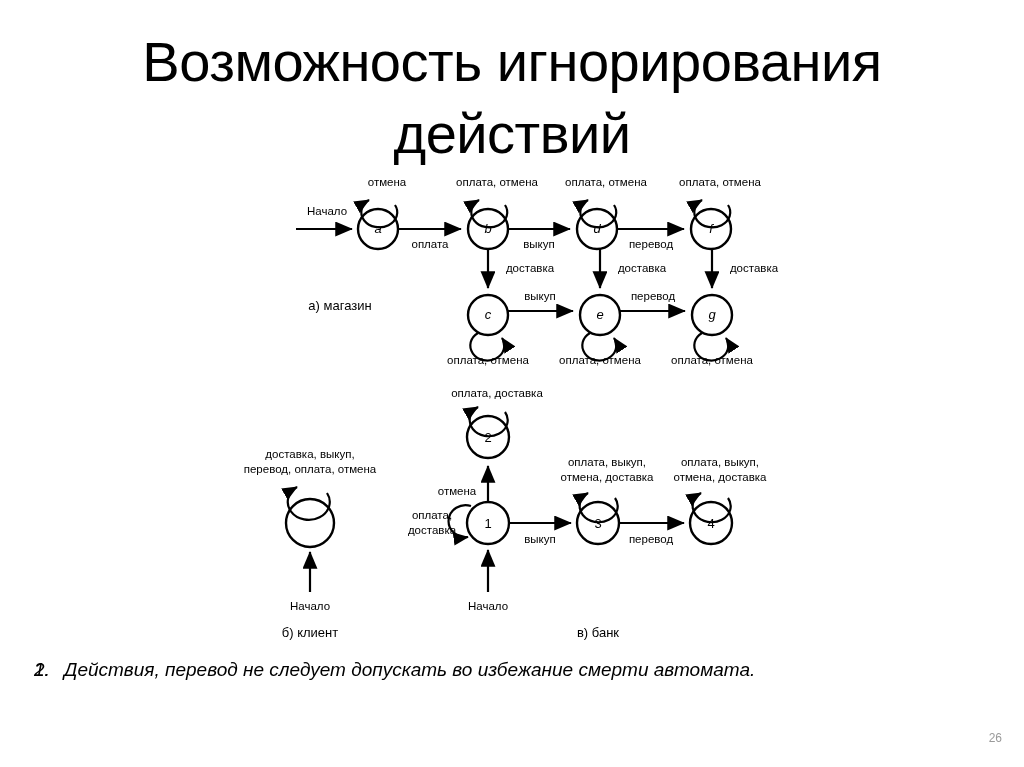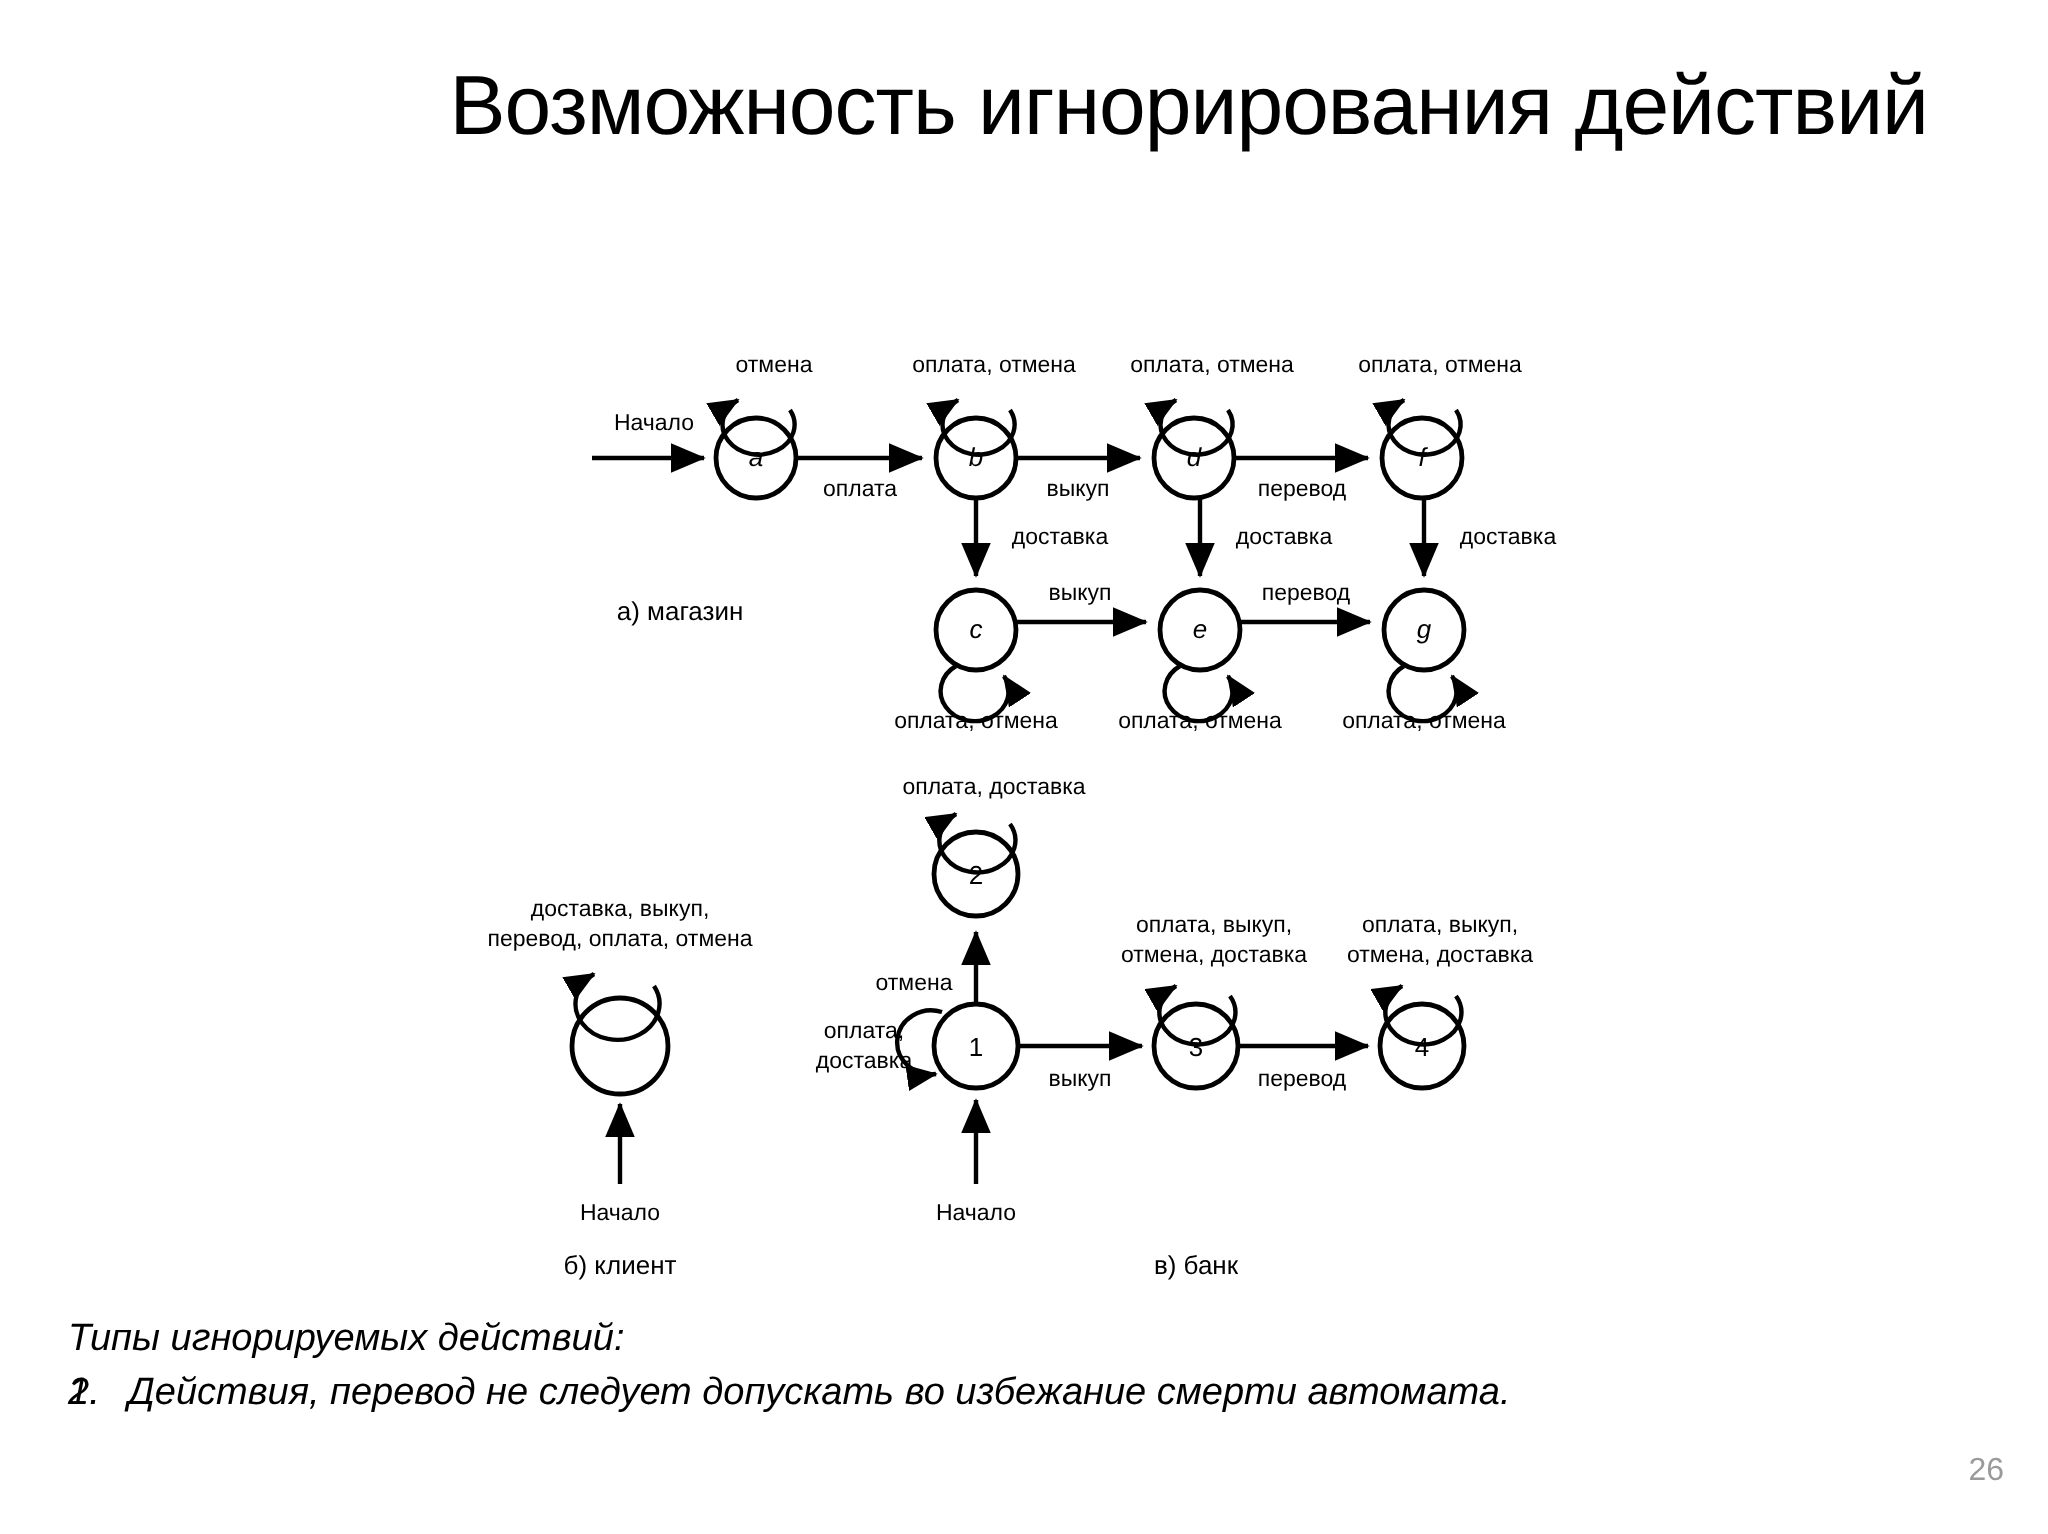--- a/index.html
+++ b/index.html
@@ -15,22 +15,22 @@
     color: #000000;
     overflow: hidden;
   }
 
   
   #slide-title {
     position: absolute;
     top: 26px;
     left: 60px;
     width: 904px;
-    text-align: right;
-    font-size: 42px;
+    text-align: center;
+    font-size: 56px;
     line-height: 1.28;
     font-weight: normal;
     letter-spacing: -0.5px;
     color: #000;
     font-family: "Liberation Sans", sans-serif;
   }
 
   
   #diagram-canvas {
     position: absolute;
@@ -102,21 +102,21 @@
     position: absolute;
     left: -30px;
     width: 24px;
     text-align: left;
   }
   #page-number {
     position: absolute;
     right: 22px;
     bottom: 22px;
     font-family: "Liberation Sans", sans-serif;
-    font-size: 16px;
+    font-size: 12px;
     color: #9a9a9a;
     font-style: normal;
   }
 </style>
 </head>
 <body>
 
 <div id="slide-title">Возможность игнорирования действий</div>
 
 <svg id="diagram-canvas" viewBox="0 0 1024 767" xmlns="http://www.w3.org/2000/svg">
@@ -266,21 +266,20 @@
       <circle class="node-circle" cx="711" cy="523" r="21"></circle>
       <text class="node-num" x="711" y="528" text-anchor="middle">4</text>
       <path class="loop" d="M702,504 A19,16 0 1 1 729,509" marker-end="url(#arrowsm)" transform="rotate(180 715 501)"></path>
     </g>
 
     <text class="caption" x="598" y="637" text-anchor="middle">в) банк</text>
   </g>
 </svg>
 
 <div id="footer-notes">
-  <span class="note-heading">Типы игнорируемых действий:</span>
   <ol>
     <li>
       <span class="num">1.</span>
     </li>
     <li>
       <span class="num">2.</span>
       <span>Действия, перевод не следует допускать во избежание смерти автомата.</span>
     </li>
   </ol>
 </div>

